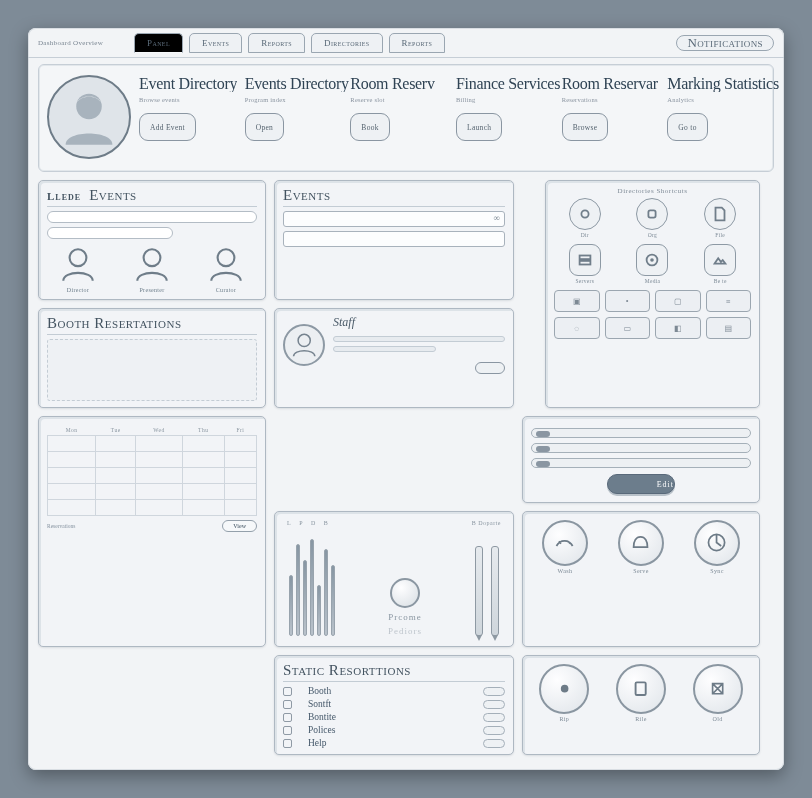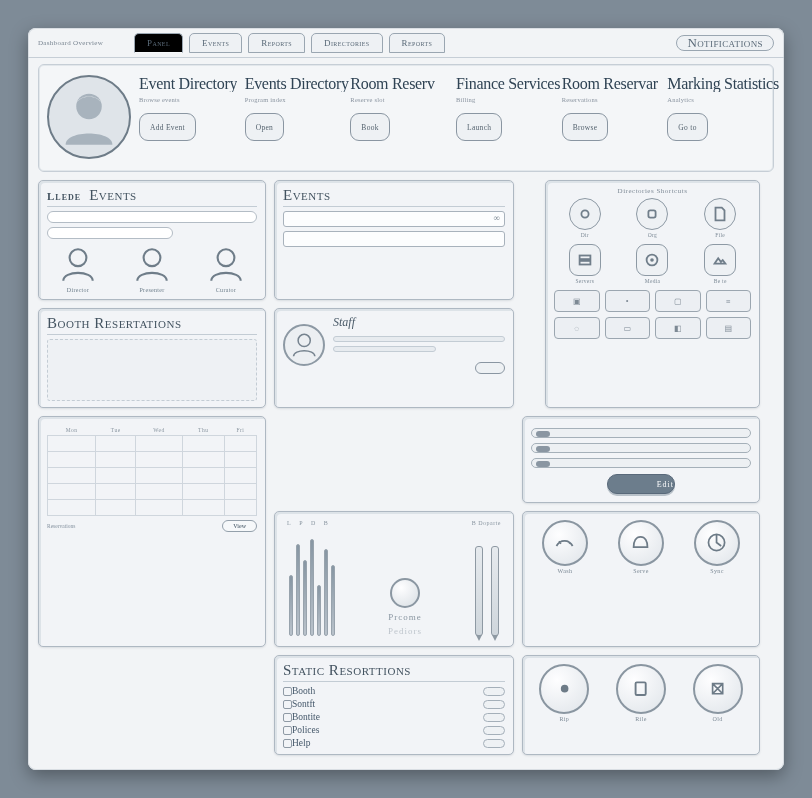--- a/index.html
+++ b/index.html
@@ -142,21 +142,21 @@
   
   .eq { display:flex; align-items:flex-end; gap:8px; height:110px; padding:4px 6px;}
   .eq .bars { display:flex; gap:3px; align-items:flex-end; height:100%;}
   .eq .bar { width:4px; background:linear-gradient(#8796a3,#b9c2cb); border:1px solid #98a3ad; border-radius:2px;}
   .knob { width:30px; height:30px; border:2px solid #8b97a2; border-radius:50%; background:radial-gradient(circle at 35% 30%,#fefeff,#d8dee3); align-self:center;}
   .pen { width:8px; height:90px; border:1.5px solid #8e99a3; border-radius:3px; background:linear-gradient(#e6eaee,#cfd6dc); align-self:flex-end; position:relative;}
   .pen::after{content:"";position:absolute;bottom:-6px;left:0;right:0;height:6px;background:#8e99a3;clip-path:polygon(0 0,100% 0,50% 100%);}
   .eqtext { font-size:9px; color:#8a96a1; letter-spacing:1px; text-align:center;}
   
   .list { display:flex; flex-direction:column; gap:3px; margin-top:4px;}
-  .listrow { display:flex; align-items:center; gap:0;}
+  .listrow { display:flex; align-items:center; gap:16px;}
   .listbullet{width:9px;height:9px;border:1.2px solid #8f9aa5;border-radius:2px;}
   .listlabel{ font-size:9.5px; color:#45586a;}
   .listoval{ margin-left:auto; width:22px; height:9px; border:1.2px solid #a4afb9; border-radius:5px; background:#eef1f4;}
   
   .iconhdr{ font-size:7px; color:#808c98; letter-spacing:.5px; text-align:center; margin-bottom:3px;}
   .igrid { display:grid; grid-template-columns:repeat(3,1fr); gap:6px; text-align:center;}
   .icell { display:flex; flex-direction:column; align-items:center; gap:2px;}
   .ibox { width:32px; height:32px; border:1.6px solid #8d99a4; border-radius:9px; background:#eef1f4; display:flex; align-items:center; justify-content:center;}
   .ibox svg{width:60%;height:60%;}
   .ibox.round{border-radius:50%;}

